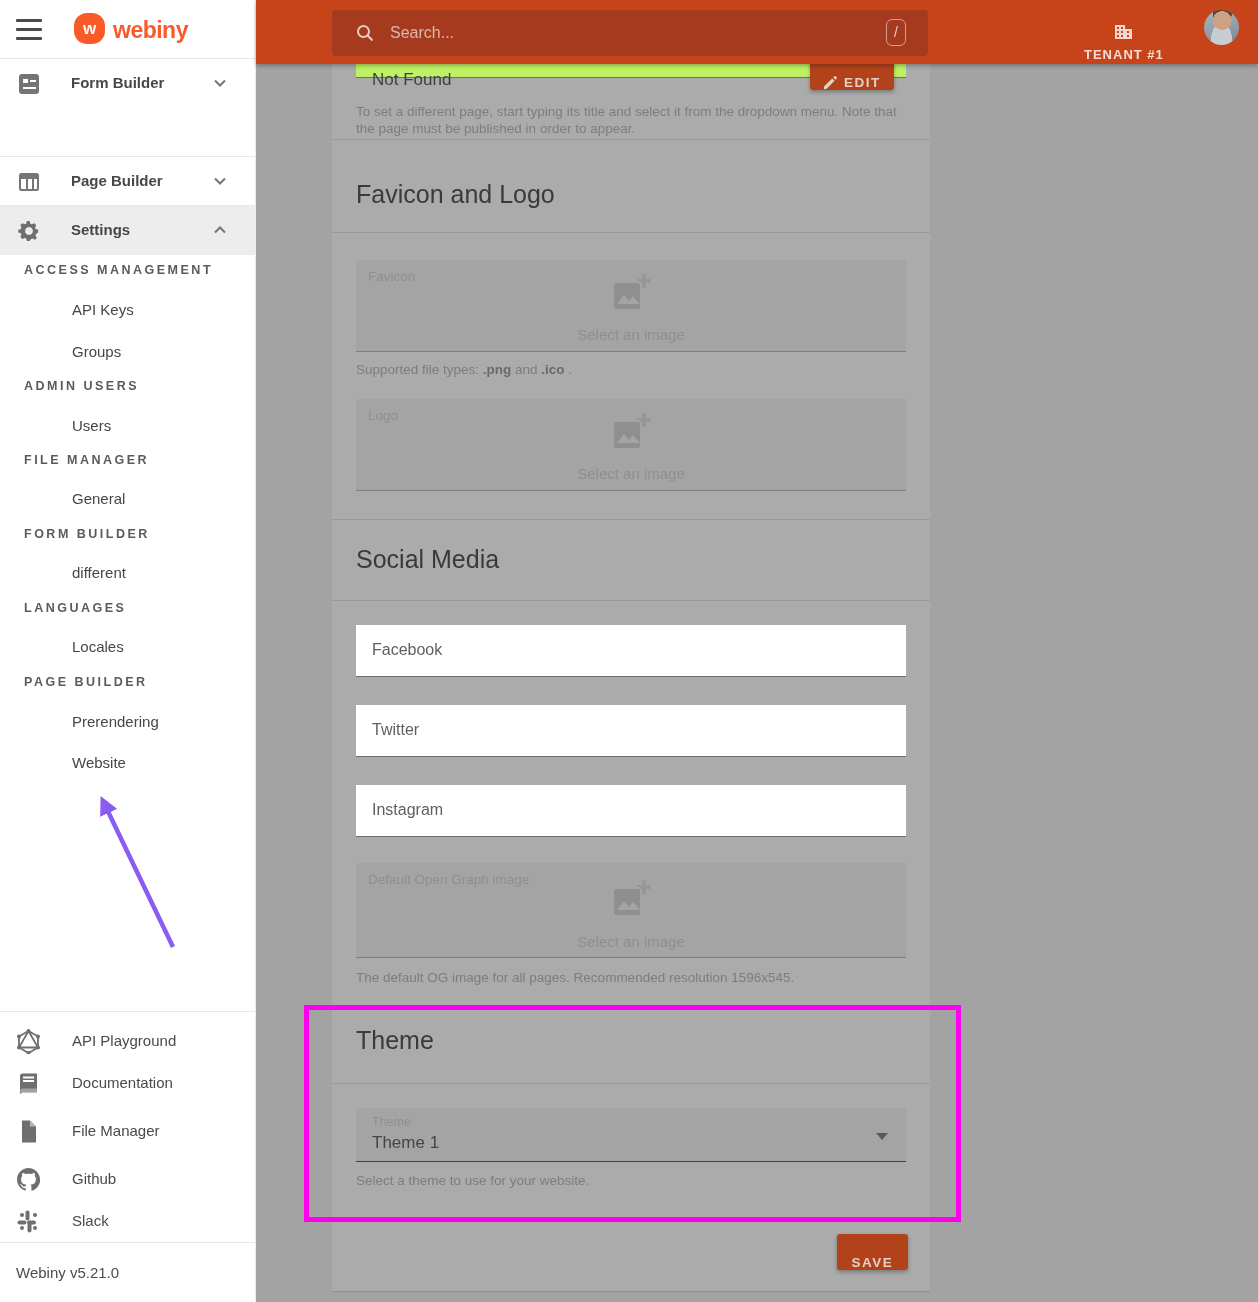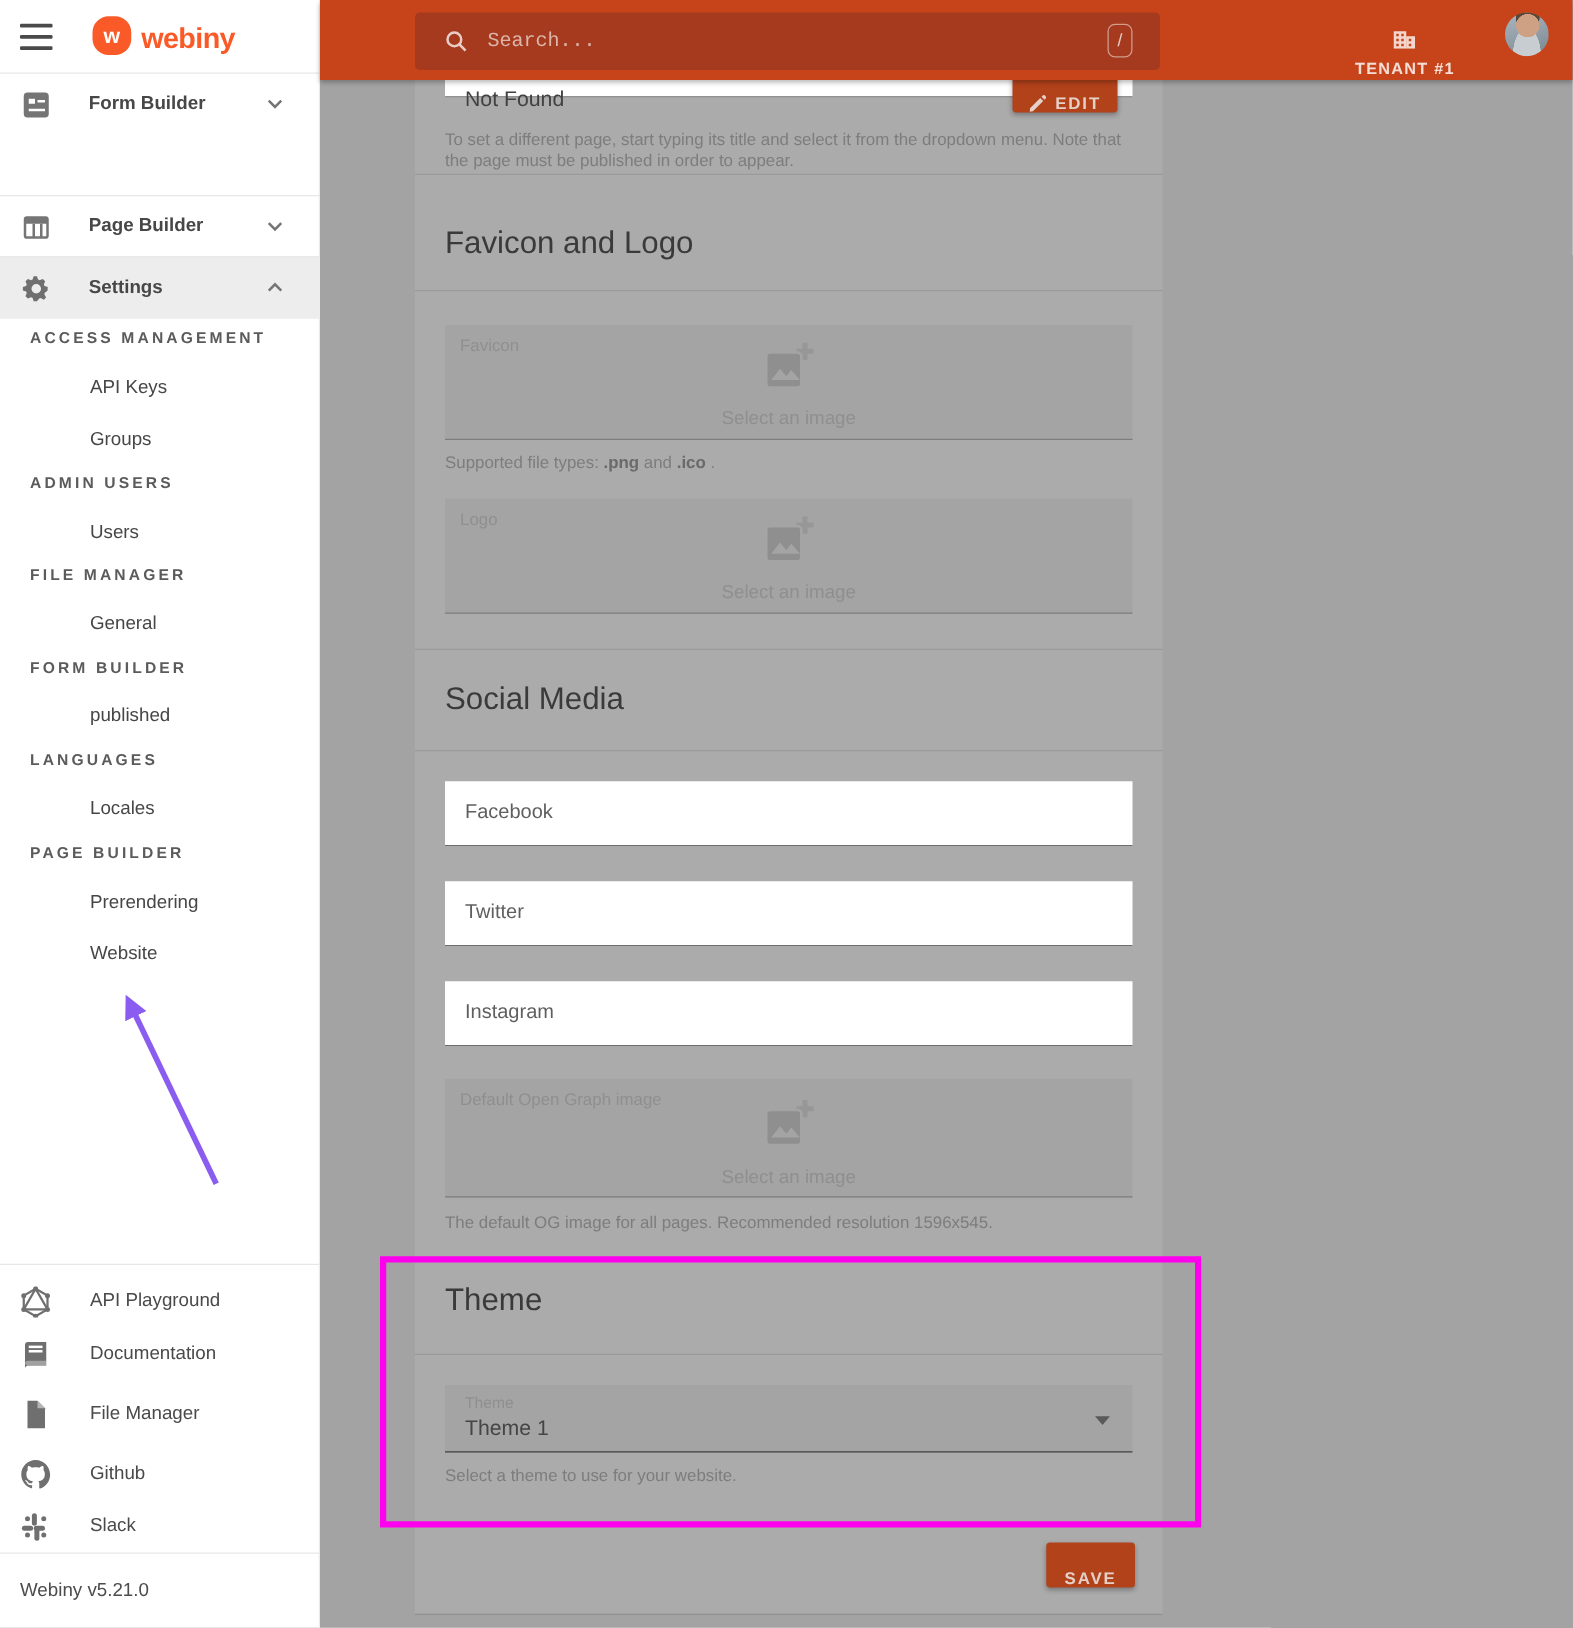--- a/index.html
+++ b/index.html
@@ -27,41 +27,41 @@
   .sm-item { position:absolute; left:72px; font-size:15px; color:#464646; cursor:pointer; }
 
   .bot-row { position:absolute; left:0; width:224px; height:40px; cursor:pointer; }
   .bot-row .bicon { position:absolute; left:16px; top:7px; width:25px; height:25px; }
   .bot-row .blabel { position:absolute; left:72px; top:10px; font-size:15px; color:#4a4a4a; }
   #version { left:16px; top:1264px; font-size:15px; color:#4c4c4c; }
 
   
   #appbar { left:256px; top:0; width:1002px; height:64px; background:#c7441b; z-index:30; box-shadow:0 2px 4px rgba(0,0,0,0.28); }
   #searchbar { position:absolute; left:76px; top:10px; width:596px; height:46px; background:#a53a1e; border-radius:4px; }
-  #search-input { position:absolute; left:58px; top:0; width:470px; height:46px; background:transparent; border:none; outline:none; font-size:16px; color:rgba(255,255,255,0.9); font-family:Liberation Mono, monospace; }
+  #search-input { position:absolute; left:58px; top:0; width:470px; height:46px; background:transparent; border:none; outline:none; font-size:16px; color:rgba(255,255,255,0.9); font-family:Liberation Sans, sans-serif; }
   #search-input::placeholder { color:rgba(255,255,255,0.62); opacity:1; }
   #slash-badge { position:absolute; right:22px; top:9px; width:20px; height:27px; border:1.5px solid rgba(255,255,255,0.5); border-radius:6px; color:rgba(255,255,255,0.75); font-size:14px; text-align:center; line-height:25px; }
   #tenant { position:absolute; left:828px; top:22px; display:flex; align-items:center; gap:8px; cursor:pointer;flex-direction:column; }
   #tenant-label { font-size:13px; font-weight:bold; letter-spacing:1px; color:rgba(255,255,255,0.82); }
   #avatar { position:absolute; left:948px; top:10px; width:35px; height:35px; border-radius:50%; cursor:pointer;
     background:
       radial-gradient(circle at 52% 30%, #cfa184 0 30%, rgba(0,0,0,0) 31%),
       radial-gradient(circle at 52% 12%, #54493c 0 26%, rgba(0,0,0,0) 27%),
       radial-gradient(ellipse at 50% 100%, #c8cdd1 0 45%, rgba(0,0,0,0) 46%),
       linear-gradient(160deg,#aab6be 0%, #8e9ba5 60%, #76858f 100%);
   }
 
   
   #card { left:332px; top:64px; width:598px; height:1228px; background:#ababab; border-bottom:1px solid #909090; z-index:1; }
   .cdivider { position:absolute; left:0; width:598px; height:1px; background:#9a9a9a; }
   .sec-title { position:absolute; left:24px; font-size:25px; color:#3a3a3a; }
   .helper { position:absolute; left:24px; width:548px; font-size:13.5px; line-height:17px; color:#7d7d7d; }
   .helper b { color:#6a6a6a; }
 
-  #nf-input { left:24px; top:0; width:550px; height:14px; background:#ffffff; border-bottom:1px solid #6f6f6f; cursor:text; }
+  #nf-input { left:24px; top:0; width:550px; height:14px; background:#bef264; border-bottom:1px solid #6f6f6f; cursor:text; }
   #nf-value { position:absolute; left:16px; top:6px; font-size:17px; color:#414141; }
   .obtn { position:absolute; background:#b2421a; border:none; border-radius:3px; box-shadow:0 2px 4px rgba(0,0,0,0.3); color:#e4d0c6; font-family:inherit; font-weight:bold; font-size:13.5px; letter-spacing:1.5px; cursor:pointer; display:flex; align-items:flex-end; justify-content:center; gap:7px; }
   #edit-btn { left:478px; top:-10px; width:84px; height:36px; }
   #save-btn { left:505px; top:1170px; width:71px; height:36px; }
 
   .upload-box { position:absolute; left:24px; width:550px; background:#a4a4a4; border-bottom:1px solid #7d7d7d; cursor:pointer; }
   .ub-label { position:absolute; left:12px; top:9px; font-size:13.5px; color:#8f8f8f; }
   .ub-icon { position:absolute; left:255px; width:40px; height:38px; }
   .ub-text { position:absolute; left:0; width:550px; text-align:center; font-size:15px; color:#8f8f8f; }
 
@@ -235,21 +235,21 @@
   </div>
 
   <div class="sm-header" style="top:263px">ACCESS MANAGEMENT</div>
   <div class="sm-item" style="top:301px">API Keys</div>
   <div class="sm-item" style="top:343px">Groups</div>
   <div class="sm-header" style="top:379px">ADMIN USERS</div>
   <div class="sm-item" style="top:417px">Users</div>
   <div class="sm-header" style="top:453px">FILE MANAGER</div>
   <div class="sm-item" style="top:490px">General</div>
   <div class="sm-header" style="top:527px">FORM BUILDER</div>
-  <div class="sm-item" style="top:564px">published</div>
+  <div class="sm-item" style="top:564px">different</div>
   <div class="sm-header" style="top:601px">LANGUAGES</div>
   <div class="sm-item" style="top:638px">Locales</div>
   <div class="sm-header" style="top:675px">PAGE BUILDER</div>
   <div class="sm-item" style="top:713px">Prerendering</div>
   <div class="sm-item" style="top:754px">Website</div>
 
   <div class="sb-divider" style="top:1011px"></div>
   <div class="bot-row" style="top:1022px">
     <svg class="bicon" viewBox="0 0 25 25">
       <polygon points="12.5,2 22,7.5 22,18.5 12.5,24 3,18.5 3,7.5" fill="none" stroke="#6f6f6f" stroke-width="1.8"></polygon>

